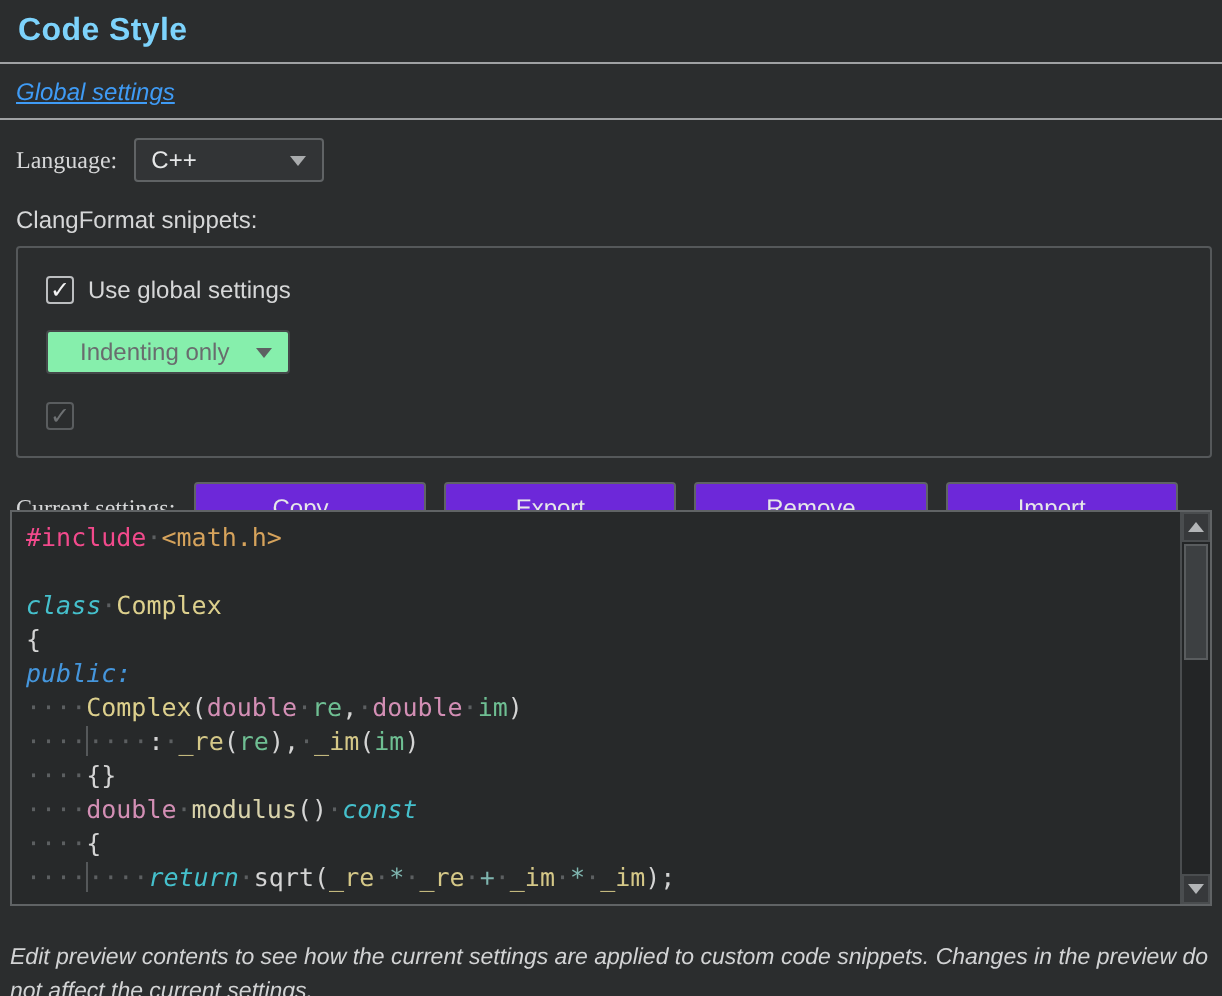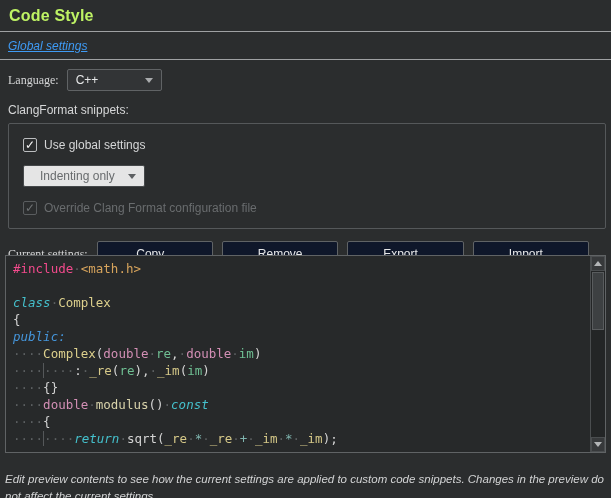--- a/index.html
+++ b/index.html
@@ -6,57 +6,57 @@
   body{
     width:611px;height:498px;
     background:#2b2d2e;
     font-family:"Liberation Sans", sans-serif;
     color:#d6d7d8;
     position:relative;
     overflow:hidden;
     font-size:12px;
   }
   .page-title{
-    font-size:16px;font-weight:bold;color:#bef264;
+    font-size:16px;font-weight:bold;color:#7dd3fc;
     margin:7px 0 0 9px;letter-spacing:0.2px;
   }
   .sep{height:1px;background:#9fa1a3;border:0;margin:6px 0 0 0;}
   .link-row{margin:7px 0 0 8px;font-style:italic;}
   a.global-link{color:#3f9bf5;text-decoration:underline;font-size:12px;cursor:pointer;}
   .lang-row{display:flex;align-items:center;margin:9px 0 0 8px;gap:8px;}
   .field-label{color:#d6d7d8;font-family:Liberation Serif, serif;}
   .combo{
     display:inline-flex;align-items:center;justify-content:space-between;
     background:#323436;border:1px solid #606365;border-radius:2px;
     height:22px;padding:0 8px;color:#e6e7e8;box-sizing:border-box;
   }
   .combo .arrow{
     width:0;height:0;border-left:4px solid transparent;border-right:4px solid transparent;
     border-top:5px solid #a9abad;margin-left:10px;
   }
-  .combo.disabled{background:#e5e5e5;border-color:#45484a;color:#696c6e;padding-left:16px;}
+  .combo.disabled{background:#86efac;border-color:#45484a;color:#696c6e;padding-left:16px;}
   .combo.disabled .arrow{border-top-color:#5d6062;}
   .section-label{margin:12px 0 0 8px;}
   .groupbox{
     margin:6px 5px 0 8px;border:1px solid #55585a;border-radius:2px;
     padding:12px 0 12px 14px;height:80px;box-sizing:content-box;
   }
   .check-row{display:flex;align-items:center;gap:7px;margin:2px 0 0 0;}
   .checkbox{
     width:14px;height:14px;border:1px solid #bcbec0;border-radius:2px;
     background:#2b2d2e;display:flex;align-items:center;justify-content:center;
     color:#f2f2f2;font-size:12px;line-height:12px;box-sizing:border-box;
   }
   .check-row.disabled .checkbox{border-color:#5a5d5f;color:#6e7173;}
   .check-row.disabled .check-label{color:#696c6e;}
   .indent-combo{margin:13px 0 12px 0;width:122px;}
   .current-row{display:flex;align-items:center;margin:12px 22px 0 8px;gap:9px;}
   .current-combo{width:162px;justify-content:space-between;}
   .btn{
-    flex:1;height:24px;background:#0f172a;border:1px solid #606365;border-radius:2px;
+    flex:1;height:24px;background:#6d28d9;border:1px solid #606365;border-radius:2px;
     color:#e6e7e8;font-size:12px;font-family:"Liberation Sans",sans-serif;
     display:flex;align-items:center;justify-content:center;cursor:pointer;
   }
   .editor{
     position:absolute;left:5px;right:5px;top:255px;height:198px;
     background:#27292a;border:1px solid #606365;box-sizing:border-box;
     overflow:hidden;
   }
   .code-area{
     font-family:"DejaVu Sans Mono","Liberation Mono",monospace;
@@ -123,29 +123,28 @@
   <div class="check-row">
     <span class="checkbox">✓</span>
     <span class="check-label">Use global settings</span>
   </div>
   <div class="combo disabled indent-combo">
     <span>Indenting only</span>
     <span class="arrow"></span>
   </div>
   <div class="check-row disabled">
     <span class="checkbox">✓</span>
-    <span class="check-label">Override Clang Format configuration file</span>
   </div>
 </div>
 
 <div class="current-row">
   <span class="field-label">Current settings:</span>
   <div class="btn">Copy...</div>
+  <div class="btn">Export...</div>
   <div class="btn">Remove</div>
-  <div class="btn">Export...</div>
   <div class="btn">Import...</div>
 </div>
 
 <div class="editor">
   <div class="code-area"><div class="code-line"><span class="tok-pp">#include</span><span class="tok-ws">·</span><span class="tok-inc">&lt;math.h&gt;</span></div><div class="code-line">&nbsp;</div><div class="code-line"><span class="tok-kw">class</span><span class="tok-ws">·</span><span class="tok-type">Complex</span></div><div class="code-line"><span class="tok-txt">{</span></div><div class="code-line"><span class="tok-acc">public:</span></div><div class="code-line"><span class="tok-ws">····</span><span class="tok-type">Complex</span><span class="tok-txt">(</span><span class="tok-prim">double</span><span class="tok-ws">·</span><span class="tok-var">re</span><span class="tok-txt">,</span><span class="tok-ws">·</span><span class="tok-prim">double</span><span class="tok-ws">·</span><span class="tok-var">im</span><span class="tok-txt">)</span></div><div class="code-line"><span class="tok-ws">····</span><span class="tok-gd"></span><span class="tok-ws">····</span><span class="tok-txt">:</span><span class="tok-ws">·</span><span class="tok-mem">_re</span><span class="tok-txt">(</span><span class="tok-var">re</span><span class="tok-txt">),</span><span class="tok-ws">·</span><span class="tok-mem">_im</span><span class="tok-txt">(</span><span class="tok-var">im</span><span class="tok-txt">)</span></div><div class="code-line"><span class="tok-ws">····</span><span class="tok-txt">{}</span></div><div class="code-line"><span class="tok-ws">····</span><span class="tok-prim">double</span><span class="tok-ws">·</span><span class="tok-fn">modulus</span><span class="tok-txt">()</span><span class="tok-ws">·</span><span class="tok-kw">const</span></div><div class="code-line"><span class="tok-ws">····</span><span class="tok-txt">{</span></div><div class="code-line"><span class="tok-ws">····</span><span class="tok-gd"></span><span class="tok-ws">····</span><span class="tok-kw">return</span><span class="tok-ws">·</span><span class="tok-txt">sqrt(</span><span class="tok-mem">_re</span><span class="tok-ws">·</span><span class="tok-op">*</span><span class="tok-ws">·</span><span class="tok-mem">_re</span><span class="tok-ws">·</span><span class="tok-op">+</span><span class="tok-ws">·</span><span class="tok-mem">_im</span><span class="tok-ws">·</span><span class="tok-op">*</span><span class="tok-ws">·</span><span class="tok-mem">_im</span><span class="tok-txt">);</span></div></div>
   <div class="vscroll">
     <div class="scroll-btn">
         <span class="tri-up"></span>
       </div>
     <div class="scroll-track">

